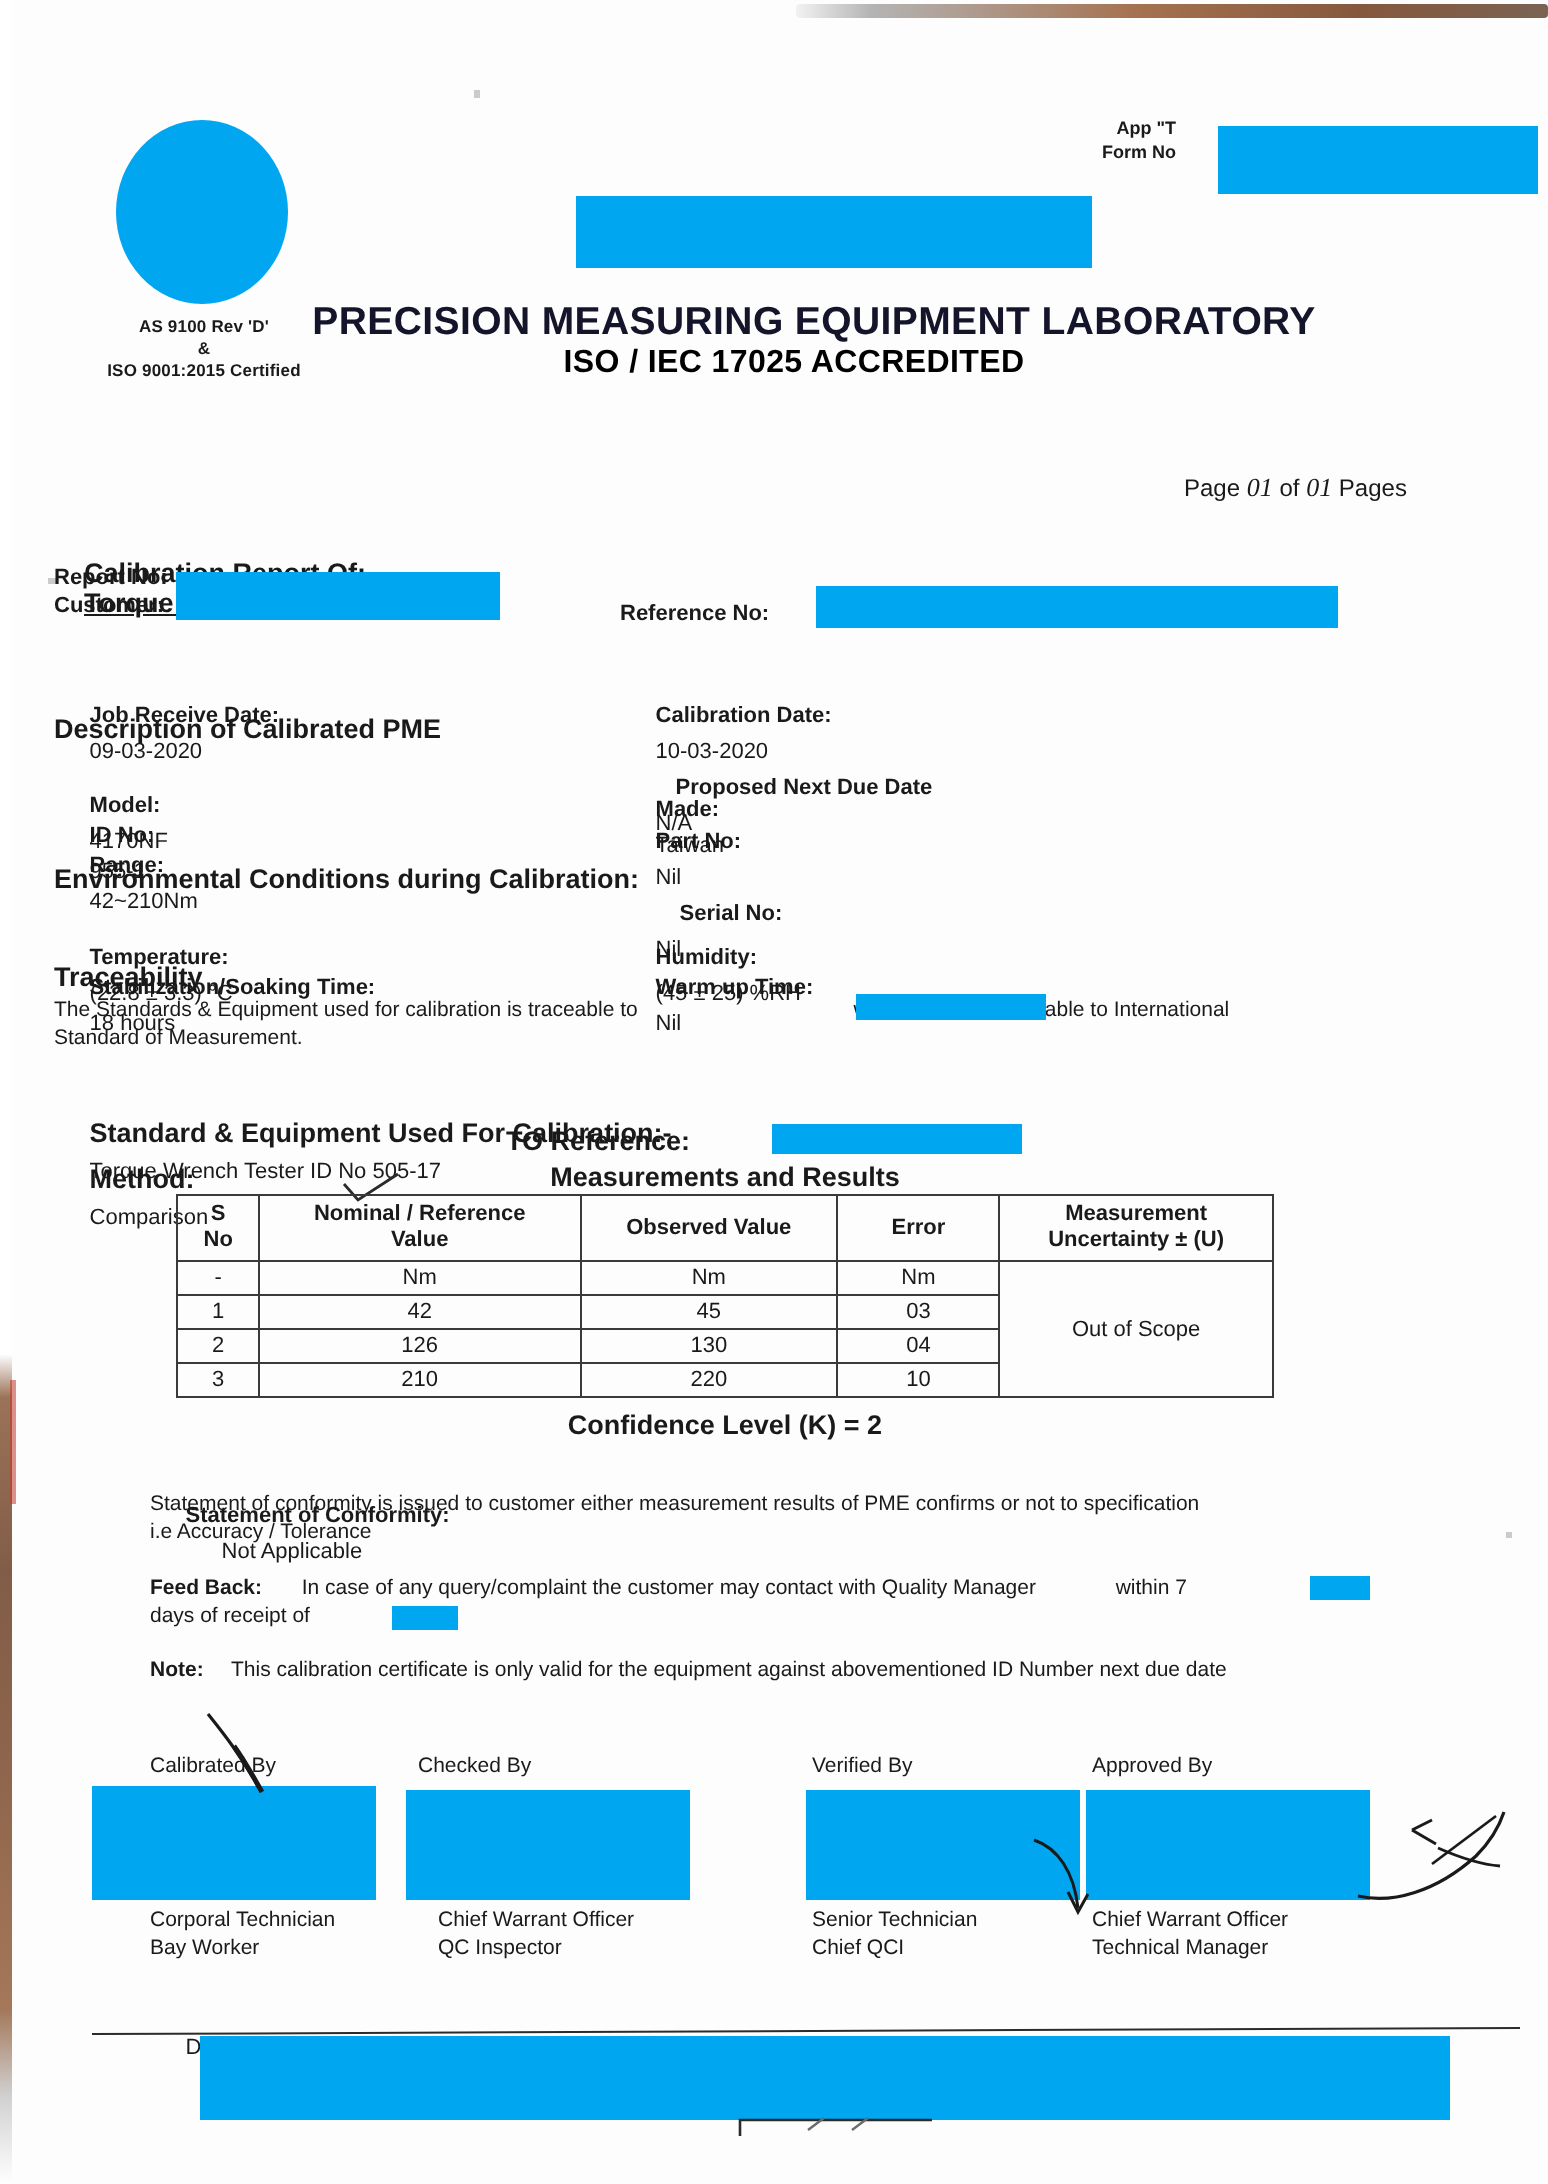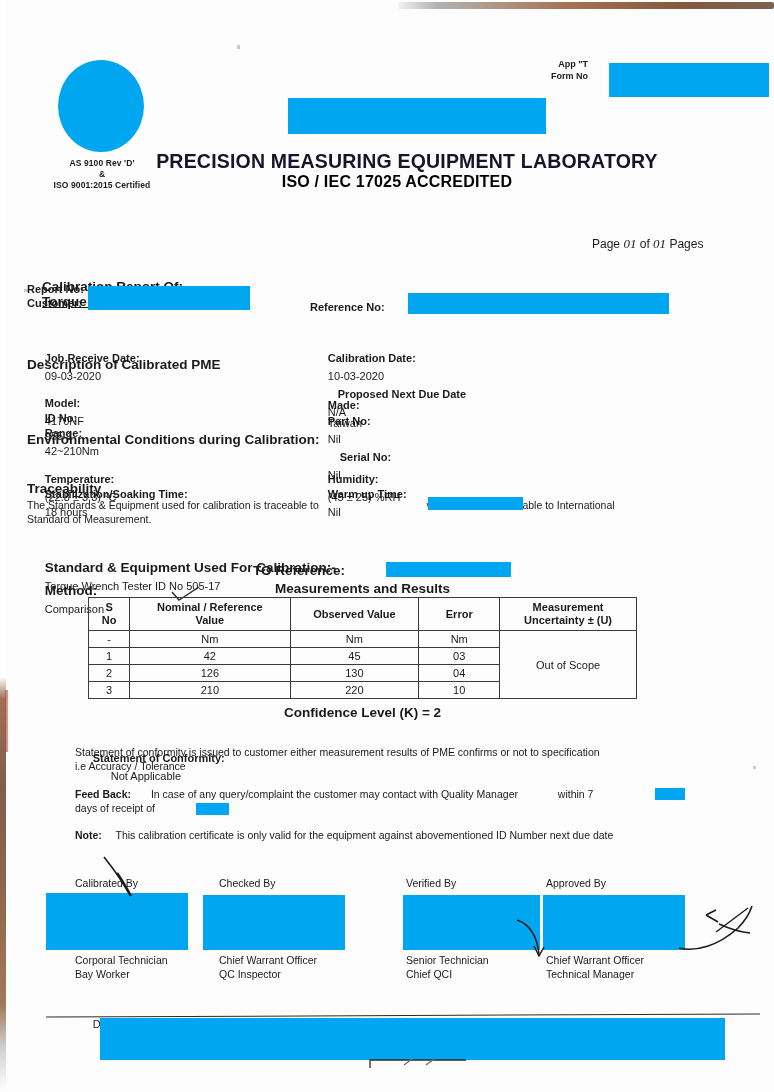--- a/index.html
+++ b/index.html
@@ -412,21 +412,21 @@
     <span>This calibration certificate is only valid for the equipment against abovementioned ID Number next due date</span><br>
   </div>
 
   <div class="sig-label" style="left:75px; top:877px;">Calibrated By</div>
   <div class="redact" style="left:46px; top:893px; width:142px; height:57px;"></div>
   <div class="sig-role" style="left:75px; top:954px;">
     <span>Corporal Technician</span><br>
     <span>Bay Worker</span>
   </div>
 
-  <div class="sig-label" style="left:219px; top:877px;">Checked By</div>
+  <div class="sig-label" style="left:209px; top:877px;">Checked By</div>
   <div class="redact" style="left:203px; top:895px; width:142px; height:55px;"></div>
   <div class="sig-role" style="left:219px; top:954px;">
     <span>Chief  Warrant Officer</span><br>
     <span>QC Inspector</span>
   </div>
 
   <div class="sig-label" style="left:406px; top:877px;">Verified By</div>
   <div class="redact" style="left:403px; top:895px; width:137px; height:55px;"></div>
   <div class="sig-role" style="left:406px; top:954px;">
     <span>Senior Technician</span><br>

